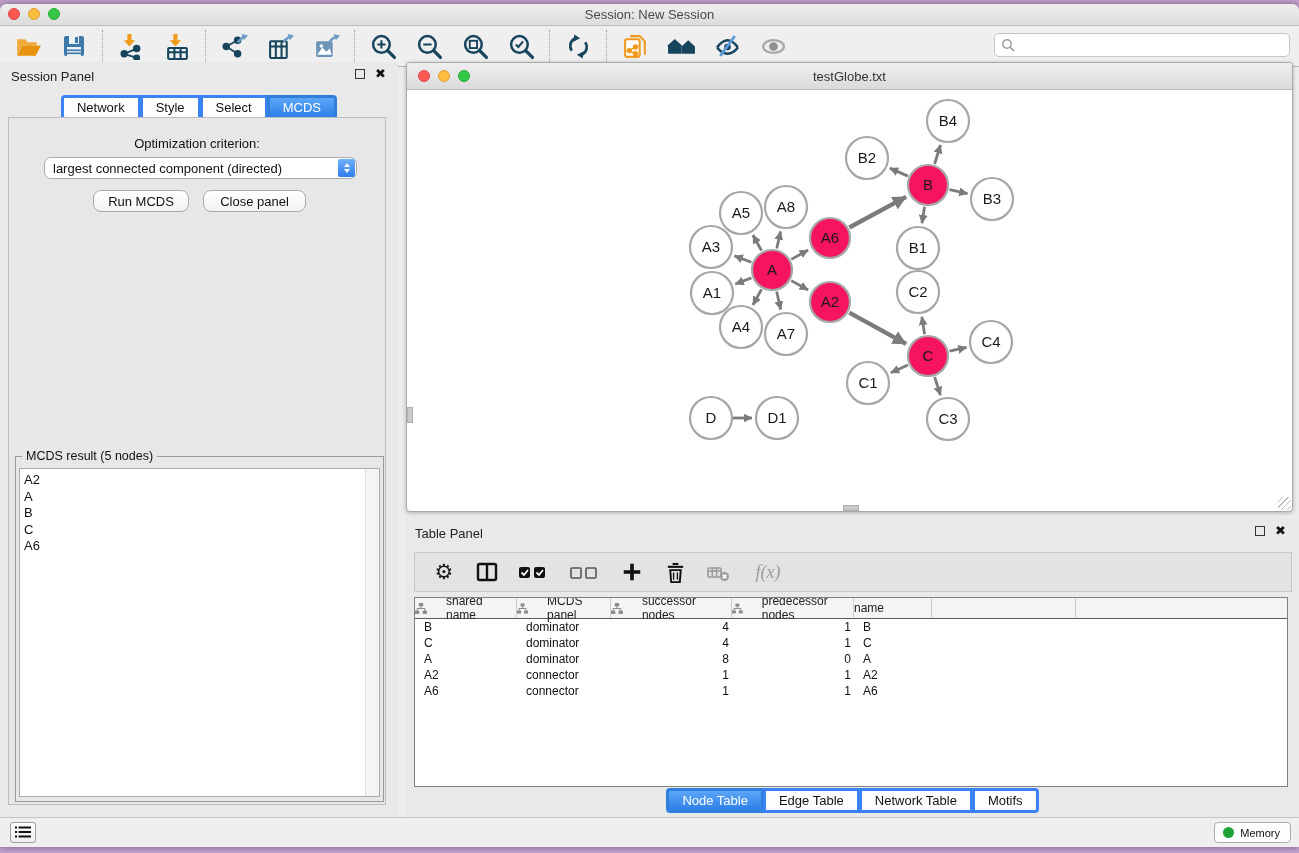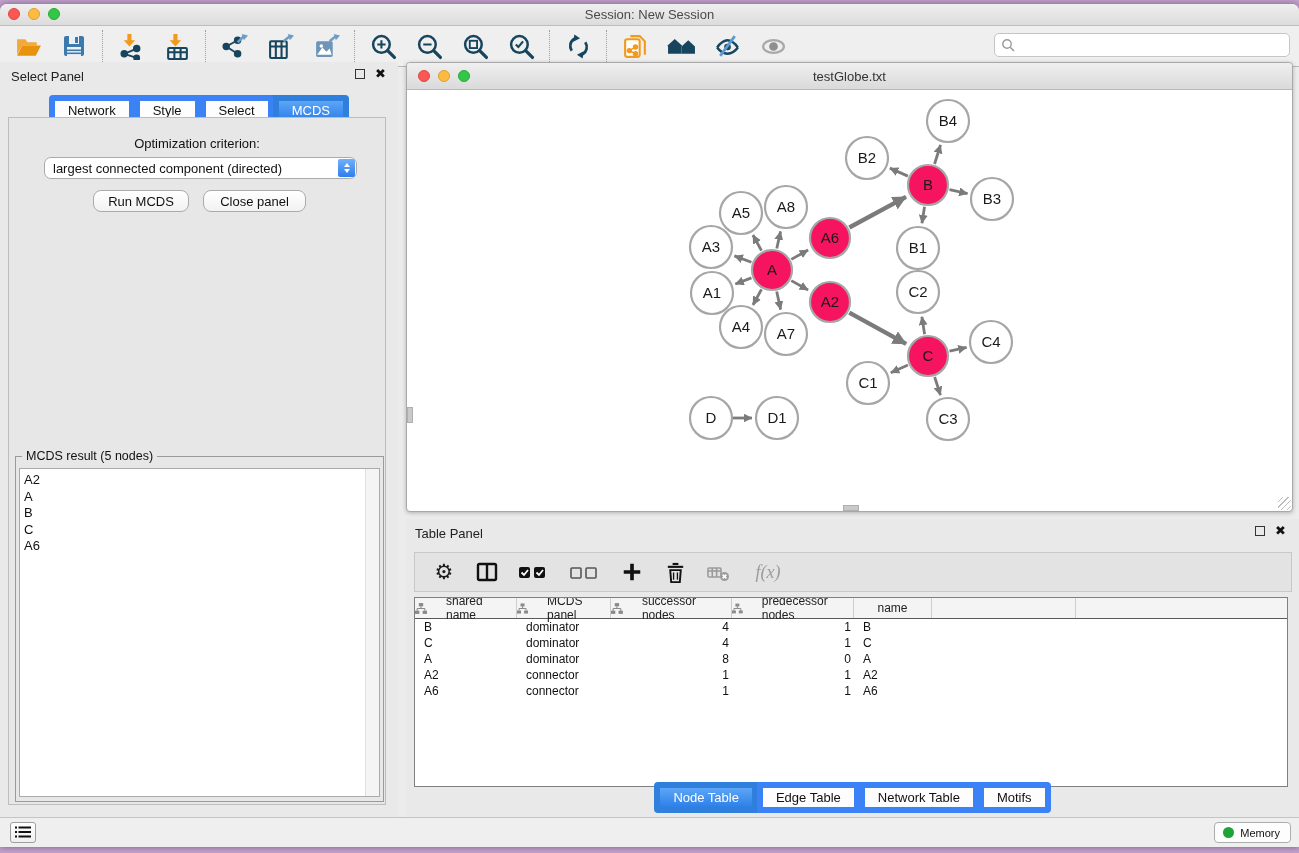--- a/index.html
+++ b/index.html
@@ -32,21 +32,21 @@
   .search-wrap svg{margin-left:6px;}
   .search-input{border:none;outline:none;flex:1;height:18px;font-size:13px;background:transparent;padding:0 6px 0 4px;}
 
   
   .control-panel{position:absolute;left:0;top:58px;width:398px;bottom:29px;background:#E9E9E9;}
   .panel-head{position:absolute;top:7px;left:11px;font-size:13px;color:#222;}
   .panel-icons{position:absolute;top:7px;right:12px;display:flex;gap:10px;align-items:center;}
   .ico-float{width:10px;height:10px;border:1.5px solid #333;box-sizing:border-box;}
   .ico-close{font-size:13px;font-weight:bold;color:#111;line-height:10px;}
   .cp-tabs{position:absolute;top:33px;left:0;right:0;display:flex;justify-content:center;}
-  .seg-tab{background:#FDFDFD;border:6px solid #3b82f6;padding:2px 13px;font-size:13px;color:#111;
+  .seg-tab{background:#FDFDFD;border:3px solid #3b82f6;padding:2px 13px;font-size:13px;color:#111;
            margin-left:-1px;white-space:nowrap;}
   .seg-tab:first-child{border-radius:4px 0 0 4px;margin-left:0;}
   .seg-tab:last-child{border-radius:0 4px 4px 0;}
   .seg-tab.active{background:linear-gradient(#5CA6F7,#2E7FE8);border-color:#2F7FDC;color:#fff;}
   .cp-body{position:absolute;top:55px;left:8px;width:378px;bottom:13px;background:#E7E7E7;
            border:1px solid #BDBDBD;box-sizing:border-box;}
   .opt-label{position:absolute;top:18px;left:0;right:0;text-align:center;font-size:13px;color:#111;}
   .select{position:absolute;top:39px;left:35px;width:313px;height:22px;background:#fff;
           border:1px solid #ABABAB;border-radius:7px;box-sizing:border-box;display:flex;align-items:center;}
   .select-value{flex:1;font-size:13px;color:#111;padding-left:8px;white-space:nowrap;overflow:hidden;}
@@ -84,21 +84,21 @@
   
   .table-panel{position:absolute;left:406px;top:515px;width:893px;bottom:29px;background:#E9E9E9;}
   .tp-toolbar{position:absolute;top:33px;left:8px;right:7px;height:40px;background:#E3E3E3;
               border:1px solid #C8C8C8;box-sizing:border-box;display:flex;align-items:center;gap:17px;padding-left:16px;}
   .tp-btn{width:26px;height:26px;display:flex;align-items:center;justify-content:center;}
   .gear-glyph{font-size:21px;color:#1A1A1A;line-height:22px;}
   .fx-label{font-family:"Liberation Serif","DejaVu Serif",serif;font-style:italic;font-size:18px;color:#9B9B9B;}
   .tbl{position:absolute;top:78px;left:8px;width:874px;height:190px;background:#fff;
        border:1px solid #808080;box-sizing:border-box;overflow:hidden;}
   .tbl-head{display:flex;height:21px;border-bottom:1px solid #5A5A5A;background:#F4F4F4;box-sizing:border-box;}
-  .th{display:flex;align-items:center;justify-content:center;gap:19px;font-size:12px;color:#222;
+  .th{display:flex;align-items:center;justify-content:space-between;gap:19px;font-size:12px;color:#222;
       border-right:1px solid #CDCDCD;box-sizing:border-box;height:100%;}
   .th.filler{border-right:1px solid #CDCDCD;}
   .tbl-row{display:flex;height:16px;align-items:center;}
   .td{font-size:12px;color:#111;box-sizing:border-box;white-space:nowrap;overflow:hidden;}
   .td.left{text-align:left;padding-left:9px;}
   .td.right{text-align:right;padding-right:3px;}
   .tp-tabs{position:absolute;bottom:5px;left:0;right:0;display:flex;justify-content:center;}
 
   
   .status-bar{position:absolute;left:0;right:0;bottom:0;height:29px;background:#EFEFEF;border-top:1px solid #C4C4C4;}
@@ -292,21 +292,21 @@
     <div class="search-wrap">
       <svg width="14" height="14" viewBox="0 0 14 14">
           <circle cx="6" cy="6" r="4.2" fill="none" stroke="#9A9A9A" stroke-width="1.4"></circle>
           <line x1="9.2" y1="9.2" x2="13" y2="13" stroke="#9A9A9A" stroke-width="1.6"></line>
         </svg>
       <input class="search-input" placeholder="" style="">
     </div>
   </div>
 
   <div class="control-panel">
-    <div class="panel-head">Select Panel</div>
+    <div class="panel-head">Session Panel</div>
     <div class="panel-icons">
       <div class="ico-float"></div>
       <div class="ico-close">✖</div>
     </div>
     <div class="cp-tabs seg" id="cp-tabs">
         <div class="seg-tab">Network</div>
         <div class="seg-tab">Style</div>
         <div class="seg-tab">Select</div>
         <div class="seg-tab active">MCDS</div>
       </div>

